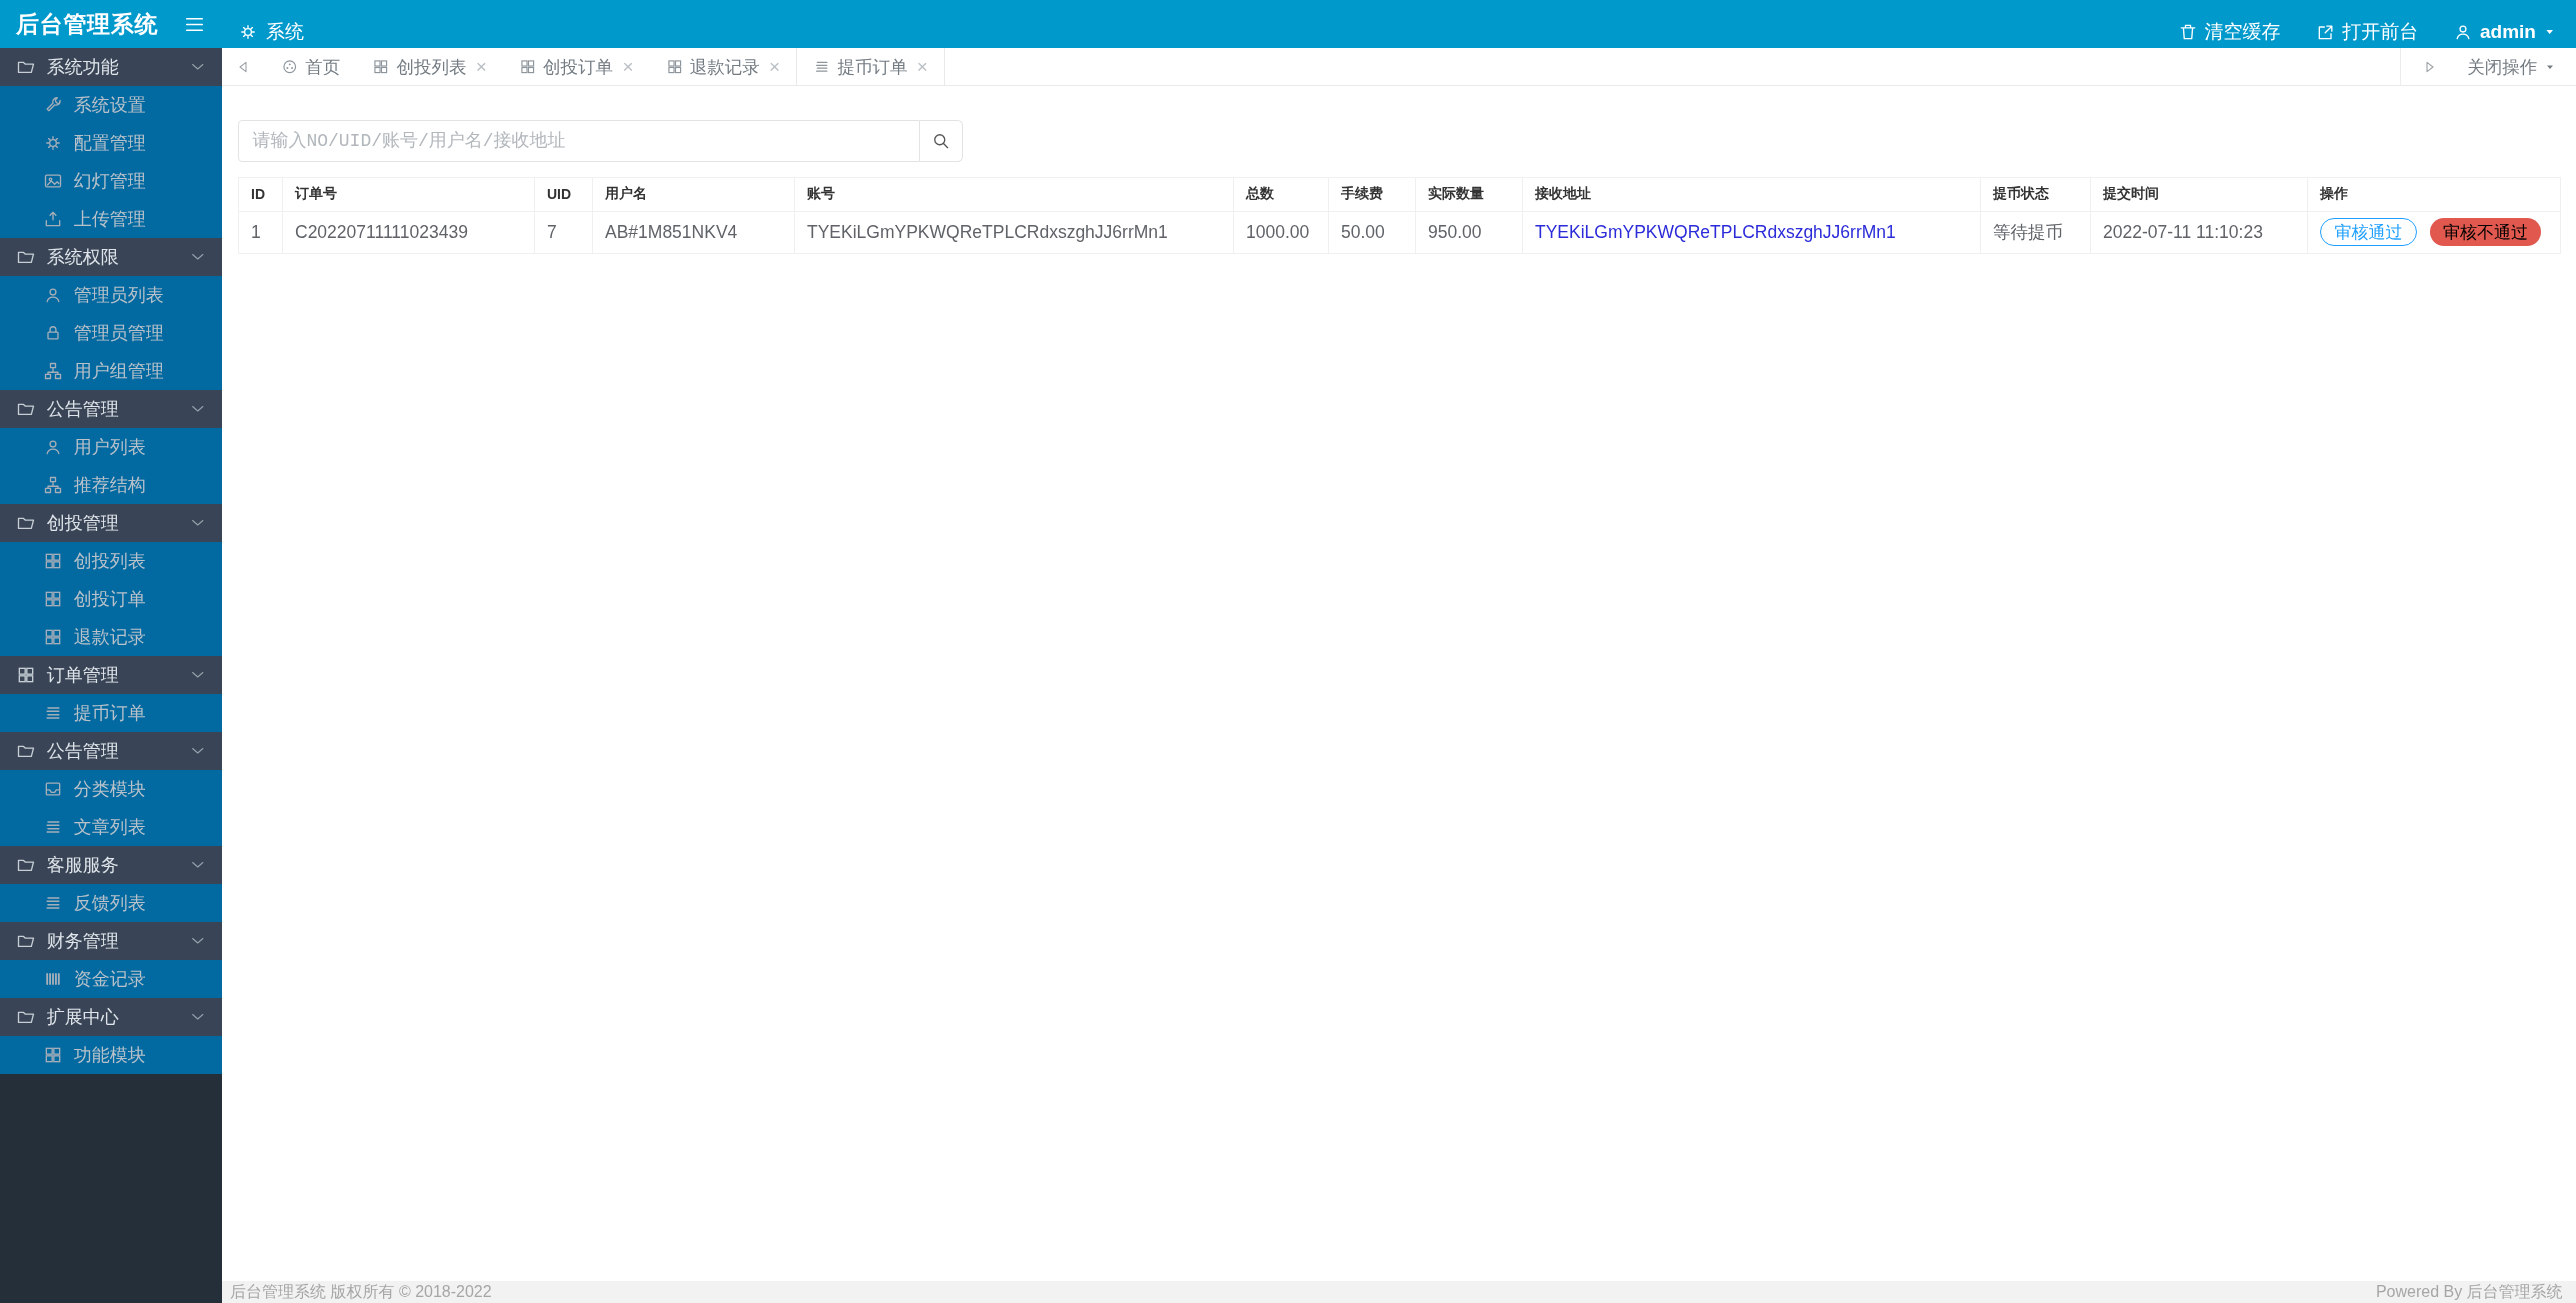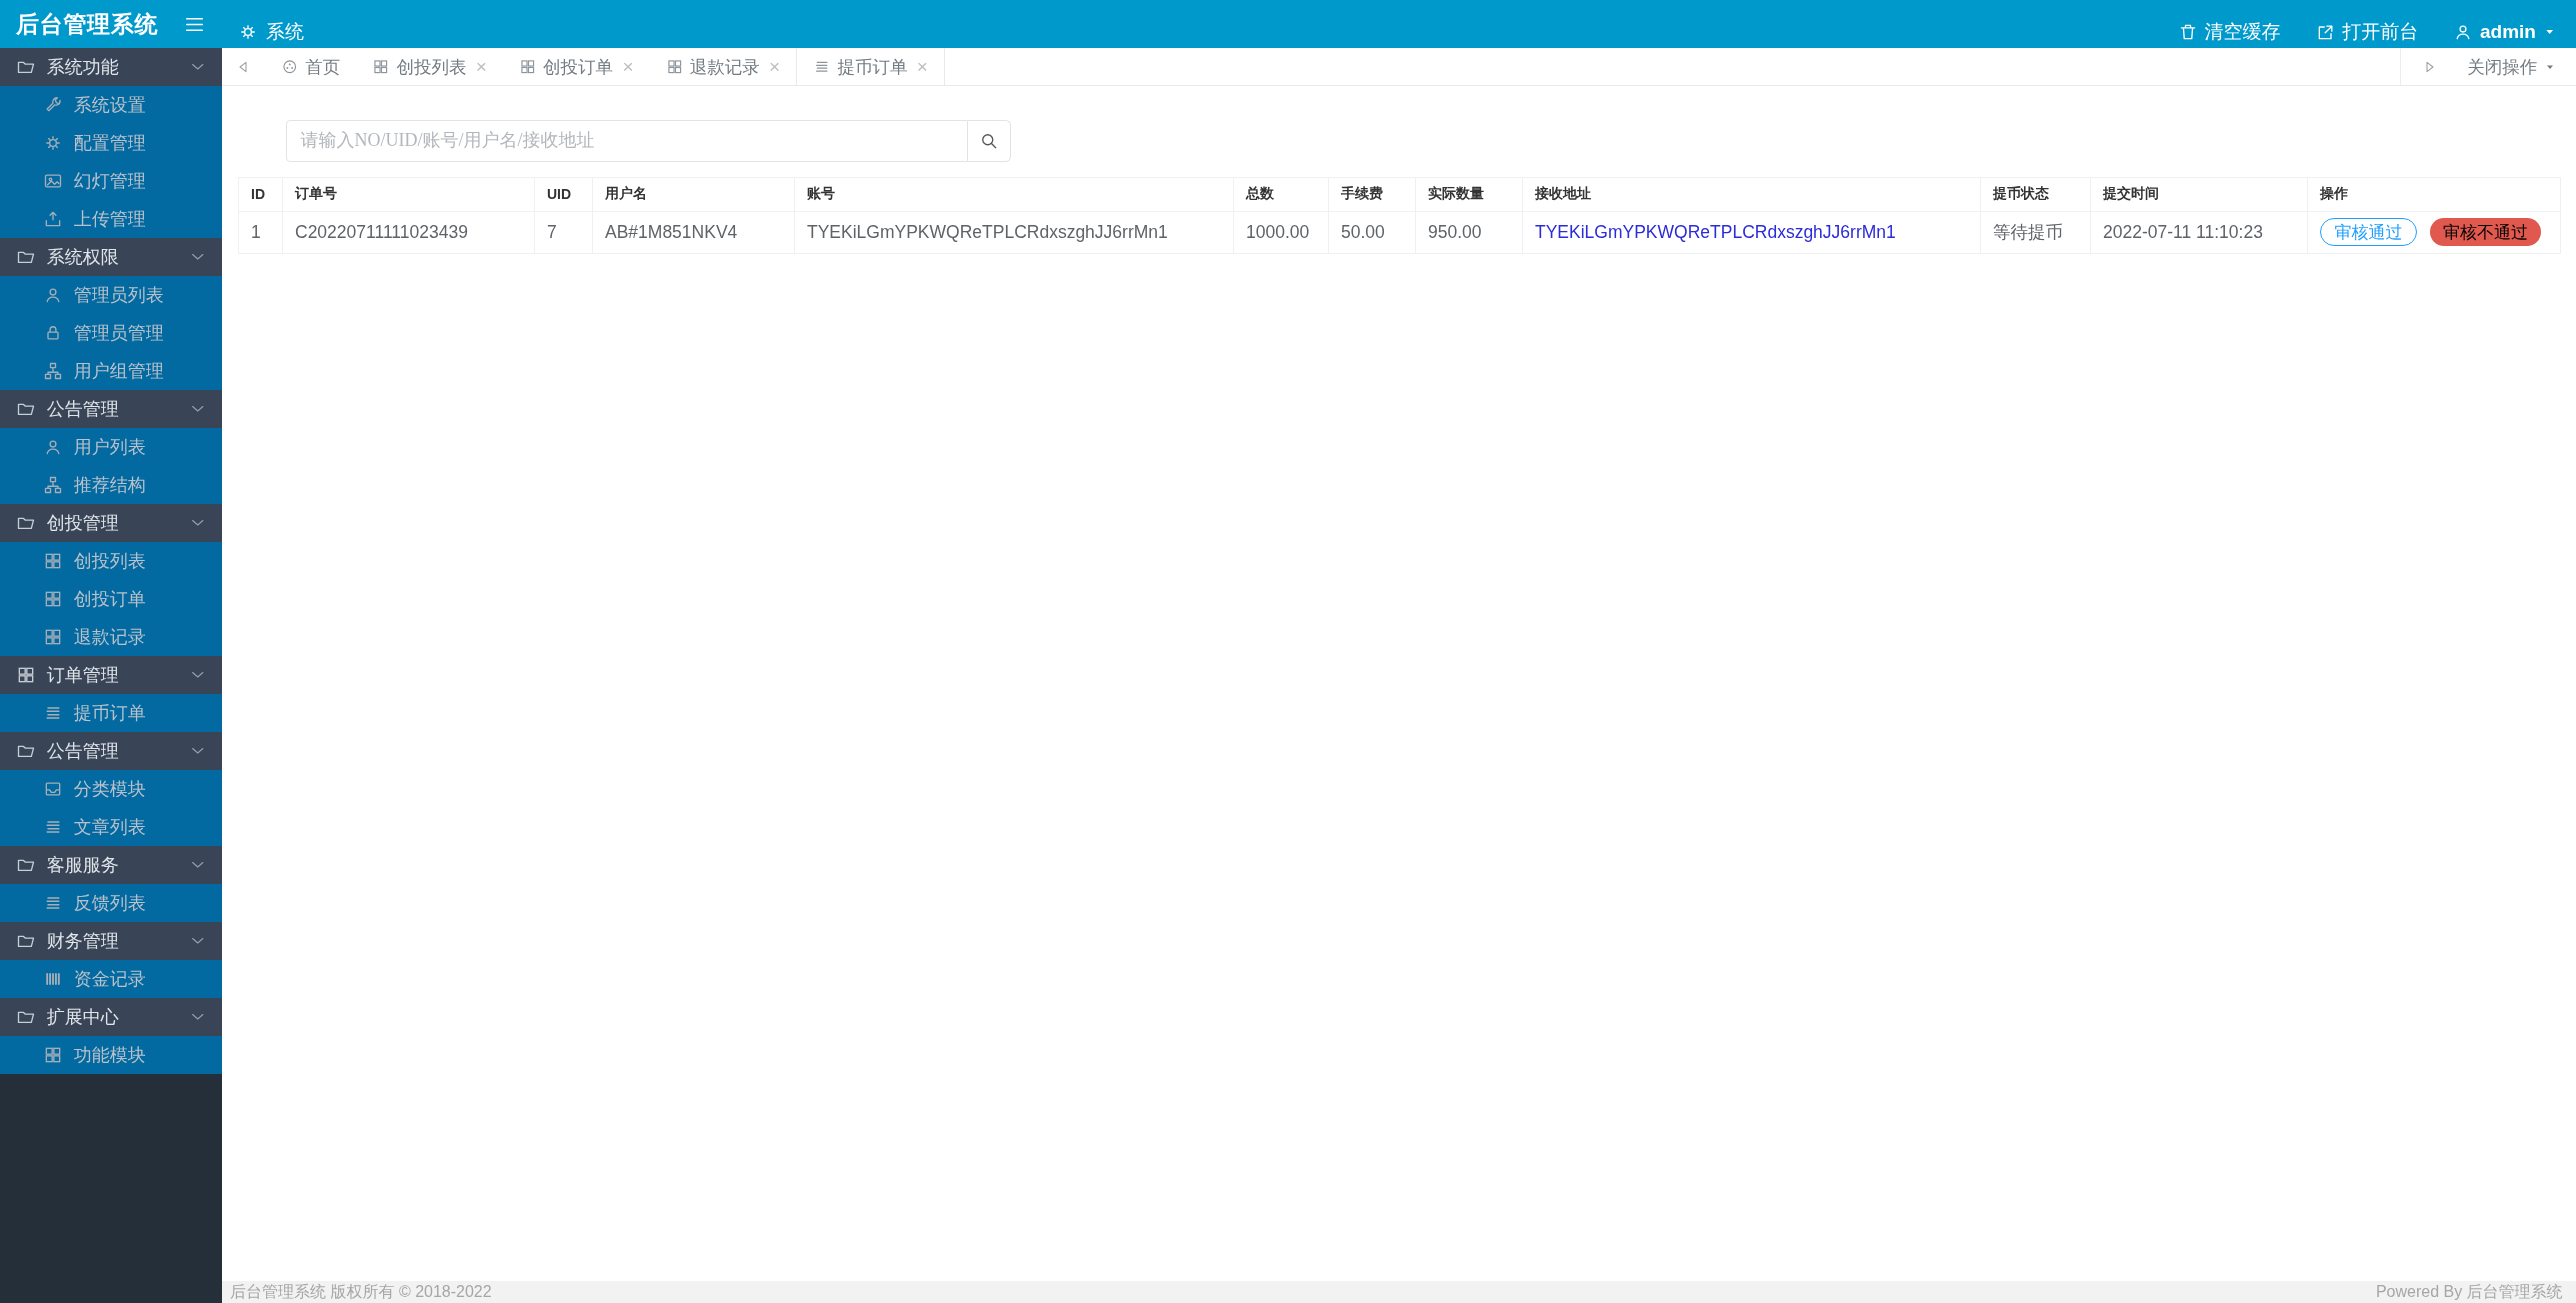--- a/index.html
+++ b/index.html
@@ -50,21 +50,21 @@
   .closeops { display: flex; align-items: center; gap: 6.7px; cursor: pointer; }
   .closeops .caret svg { width: 12px; height: 12px; }
 
   
   .content { position: absolute; left: 222px; top: 87px; right: 0; bottom: 22px; background: #fff; padding: 15px 16px; }
   .subtabs { display: flex; border-bottom: 0.7px solid #f0f0f0; height: 43px; }
   .subtab { width: 98px; display: flex; align-items: center; justify-content: center; font-size: 19px; color: #2da0dc; cursor: pointer; }
   .subtab.active { color: #333; border: 0.7px solid #f0f0f0; border-bottom: 0.7px solid #fff; border-top: 2.7px solid #0099cc; margin-bottom: -0.7px; background: #fff; }
 
   .searchbar { margin-top: 17.5px; display: flex; }
-  .search-input { width: 682px; height: 42px; border: 0.7px solid #e3e3e3; border-radius: 4px 0 0 4px; padding: 0 13.4px; font-size: 18px; color: #333; outline: none; font-family: Liberation Serif, serif; margin-left: 48px; }
+  .search-input { width: 682px; height: 42px; border: 0.7px solid #e3e3e3; border-radius: 4px 0 0 4px; padding: 0 13.4px; font-size: 18px; color: #333; outline: none; font-family: Liberation Mono, monospace; }
   .search-input::placeholder { color: #b2b7bc; }
   .search-btn { width: 43px; height: 42px; border: 0.7px solid #e3e3e3; border-left: none; border-radius: 0 5.4px 5.4px 0; background: #fff; display: flex; align-items: center; justify-content: center; color: #555; cursor: pointer; }
   .search-btn svg { width: 20px; height: 20px; }
 
   .data-table { margin-top: 15px; width: 100%; border-collapse: collapse; table-layout: fixed; }
   .data-table th, .data-table td { border: 0.7px solid #eef0f2; text-align: left; padding: 0 12px; overflow: hidden; white-space: nowrap; }
   .data-table th { height: 34px; font-size: 14px; color: #333; font-weight: bold; }
   .data-table td { height: 42px; font-size: 17.5px; color: #5f6368; }
   .addr { color: #2b2bd9; text-decoration: none; cursor: pointer; }
   .num-danger { color: #e60000; }

